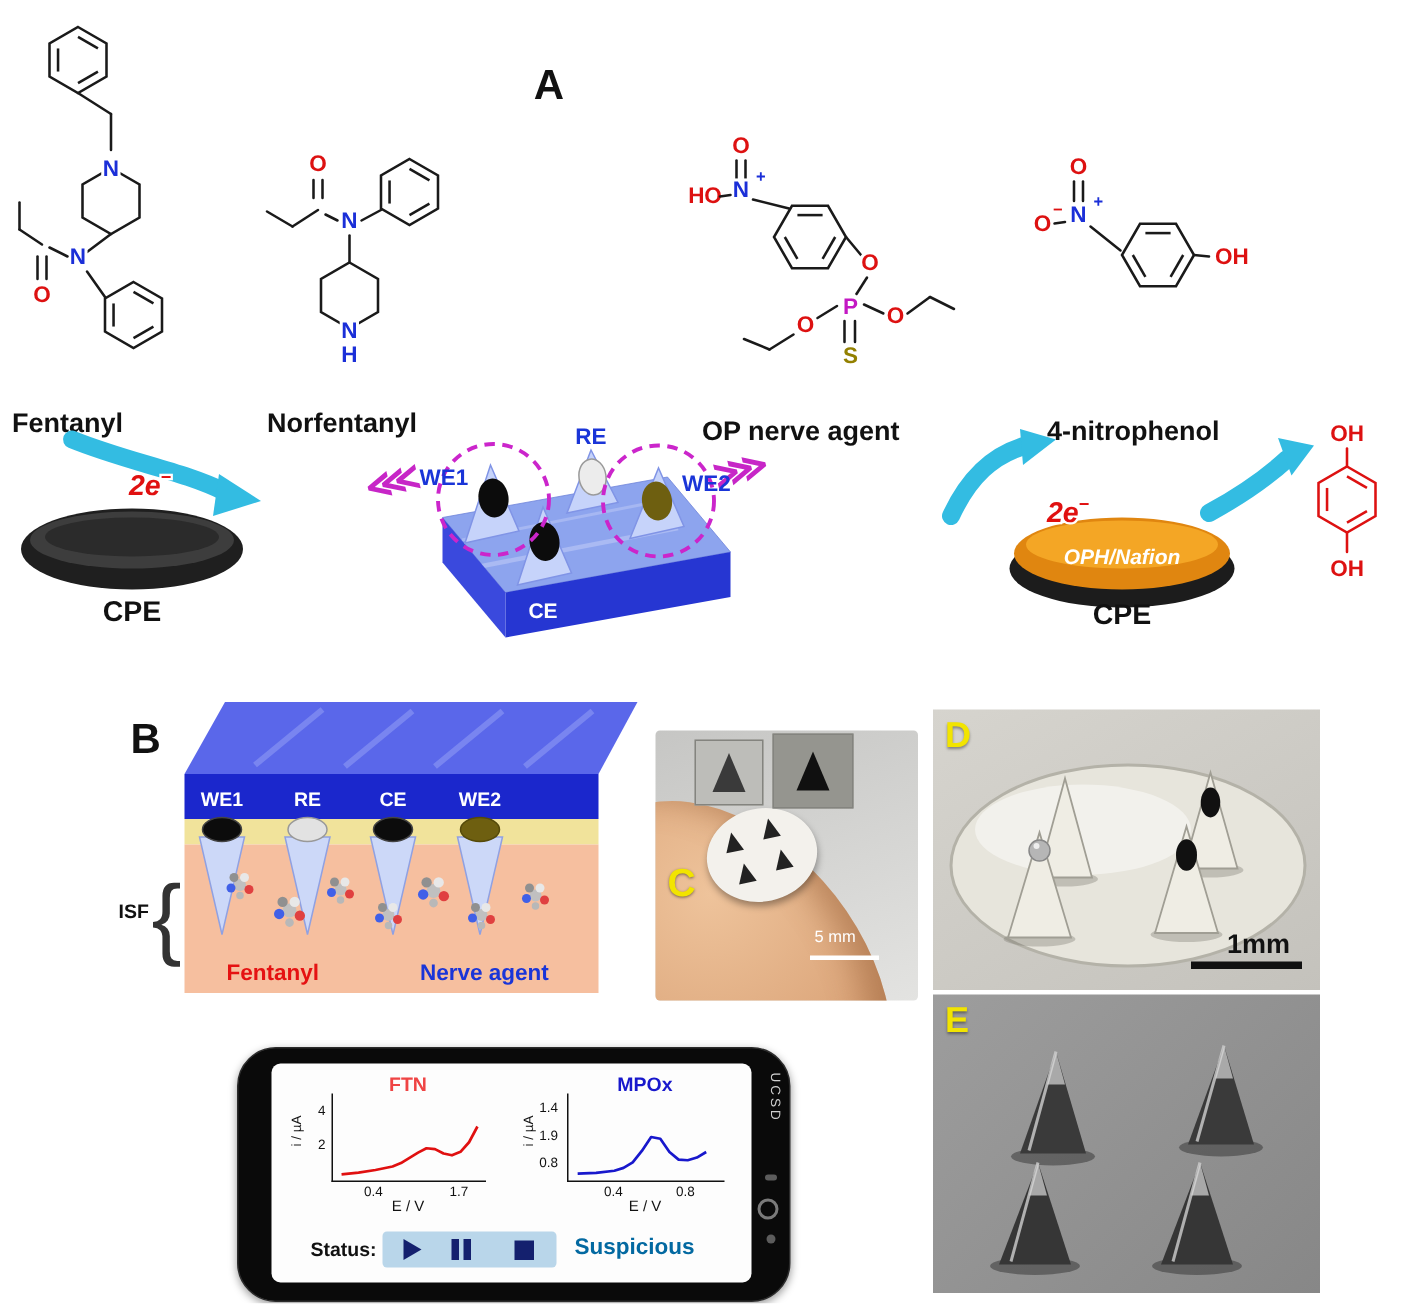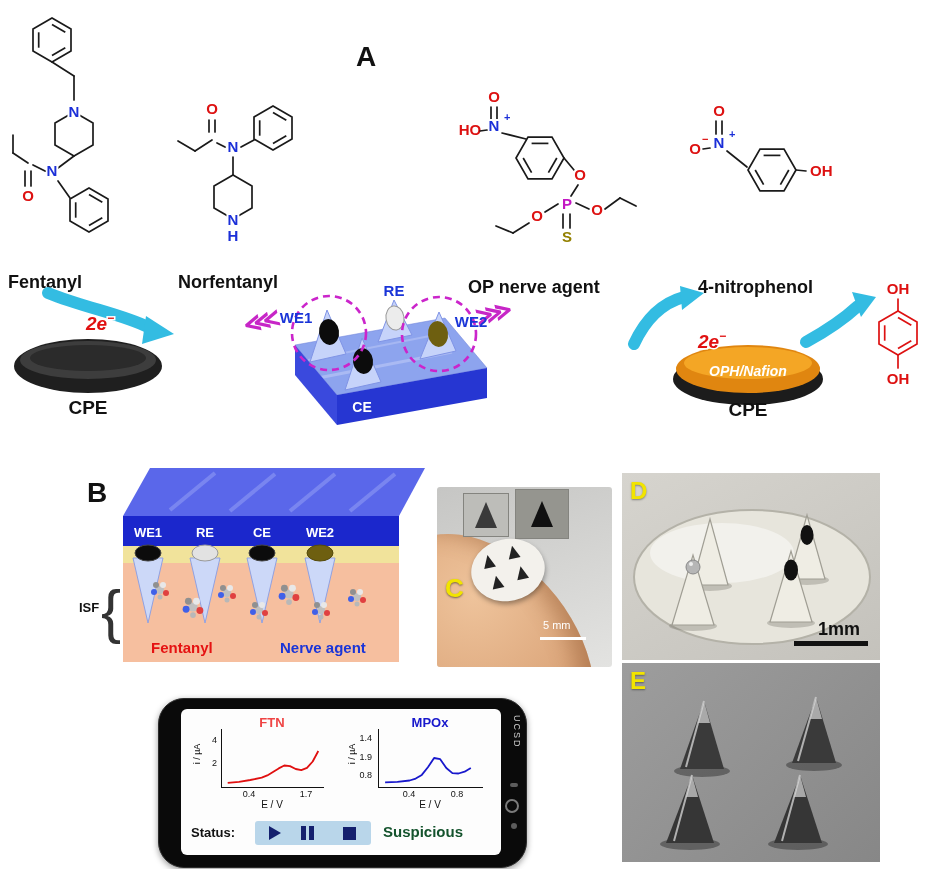--- a/index.html
+++ b/index.html
@@ -60,26 +60,26 @@
   .plot{position:absolute;}
   .ptitle{position:absolute;top:0;text-align:center;font-size:13px;font-weight:bold;}
   .ftnc{color:#ef4444;} .mpoxc{color:#1818cc;}
   .pbox{position:absolute;border-left:1.5px solid #111;border-bottom:1.5px solid #111;}
   .pbox svg{position:absolute;left:0;top:0;width:100%;height:100%;}
   .tick{position:absolute;font-size:9px;color:#111;}
   .tickr{width:18px;text-align:right;}
   .tickc{width:24px;text-align:center;}
   .ylab{position:absolute;font-size:9px;color:#111;transform:rotate(-90deg);transform-origin:center;}
   .xlab{position:absolute;text-align:center;font-size:10px;color:#111;}
-  .statusLbl{position:absolute;left:10px;top:116px;font-size:13px;font-weight:bold;color:#111;}
+  .statusLbl{position:absolute;left:26px;top:116px;font-size:13px;font-weight:bold;color:#111;}
   .statusBar{position:absolute;left:74px;top:112px;width:116px;height:24px;background:#b9d6ea;border-radius:3px;}
   .playI{position:absolute;left:14px;top:5px;width:0;height:0;border-top:7px solid transparent;border-bottom:7px solid transparent;border-left:12px solid #14206e;}
   .pau{position:absolute;top:5px;width:5px;height:14px;background:#14206e;}
   .stopI{position:absolute;left:88px;top:6px;width:13px;height:13px;background:#14206e;}
-  .susp{position:absolute;left:202px;top:114px;font-size:15px;font-weight:bold;color:#14532d;}
+  .susp{position:absolute;left:202px;top:114px;font-size:15px;font-weight:bold;color:#0369a1;}
 </style>
 </head>
 <body>
 
 <div class="canvas">
 
   <svg width="0" height="0">
     <defs>
       <g id="hexV" fill="none" stroke="currentColor" stroke-width="1.7">
         <polygon points="0,-22 19,-11 19,11 0,22 -19,11 -19,-11"></polygon>

